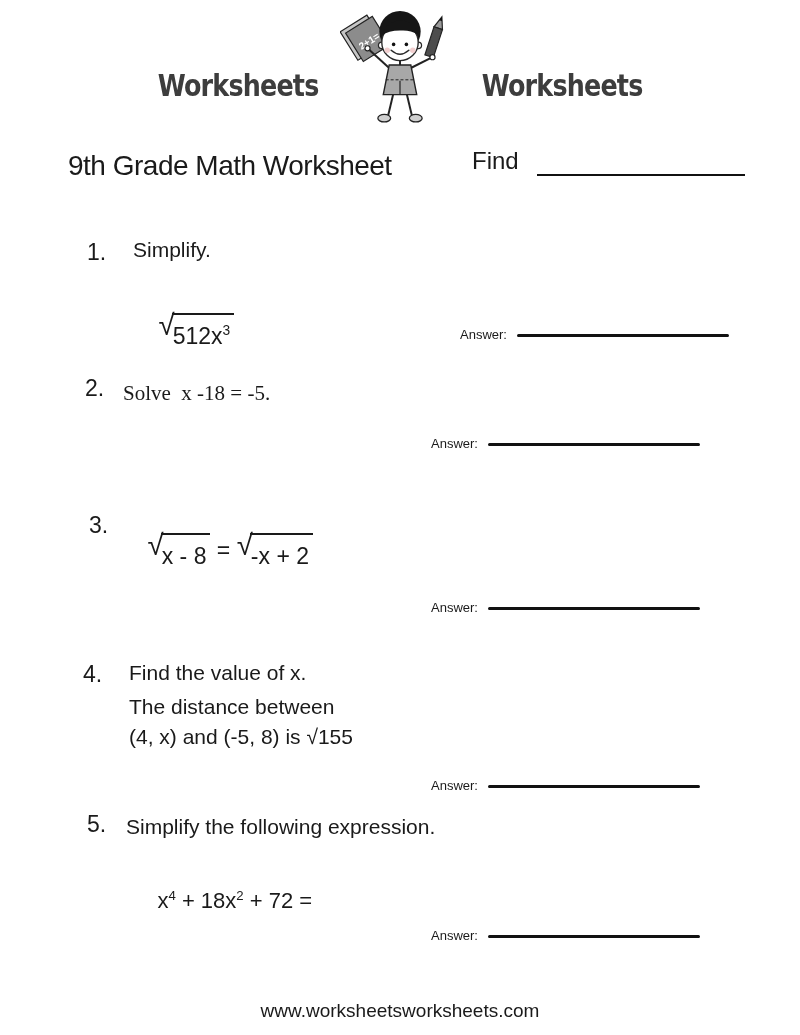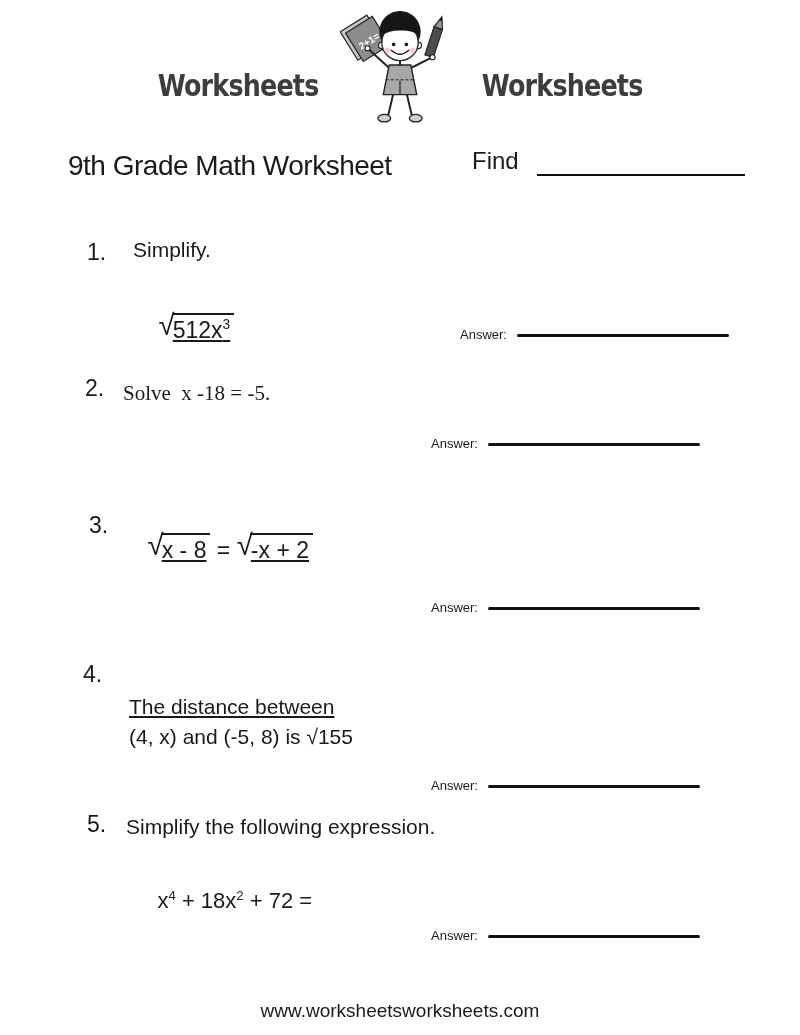--- a/index.html
+++ b/index.html
@@ -70,24 +70,23 @@
 
   .sqrt { display: inline-flex; align-items: stretch; }
   .sqrt-sign {
     font-size: 1.28em;
     line-height: 1;
     align-self: flex-start;
     transform: translateY(-0.1em);
   }
   .radicand {
     border-top: 2.5px solid #1a1a1a;
-    padding: 2px 4px 0 1px;
+    padding: 8px 4px 0 1px;
     margin-left: -3px;
     white-space: pre;
-    text-decoration: underline;
   }
 
   
   .answer-row {
     position: absolute;
     display: flex;
     align-items: center;
   }
   .answer-label { font-size: 13px; }
   .answer-line {
@@ -183,21 +182,22 @@
   <div class="pnum" style="left:89px; top:512px;">3.</div>
   <div class="pexpr" style="left:122px; top:506px;">
     <span class="sqrt"><span class="sqrt-sign">√</span><span class="radicand">x - 8</span></span><span> = </span><span class="sqrt"><span class="sqrt-sign">√</span><span class="radicand">-x + 2</span></span>
   </div>
   <div class="answer-row" style="left:431px; top:600px;">
     <span class="answer-label">Answer:</span>
     <span class="answer-line"></span>
   </div>
 
   <div class="pnum" style="left:83px; top:661px;">4.</div>
-  <div class="ptext" style="left:129px; top:695px;text-decoration:underline;">The distance between</div>
+  <div class="ptext" style="left:129px; top:661px;">Find the value of x.</div>
+  <div class="ptext" style="left:129px; top:695px;">The distance between</div>
   <div class="ptext" style="left:129px; top:725px;">(4, x) and (-5, 8) is √155</div>
   <div class="answer-row" style="left:431px; top:778px;">
     <span class="answer-label">Answer:</span>
     <span class="answer-line"></span>
   </div>
 
   <div class="pnum" style="left:87px; top:811px;">5.</div>
   <div class="ptext" style="left:126px; top:815px;">Simplify the following expression.</div>
   <div class="pexpr" style="left:133px; top:862px; font-size:22px;text-align:center;">
     <span>x</span><sup>4</sup><span> + 18x</span><sup>2</sup><span> + 72 =</span>

